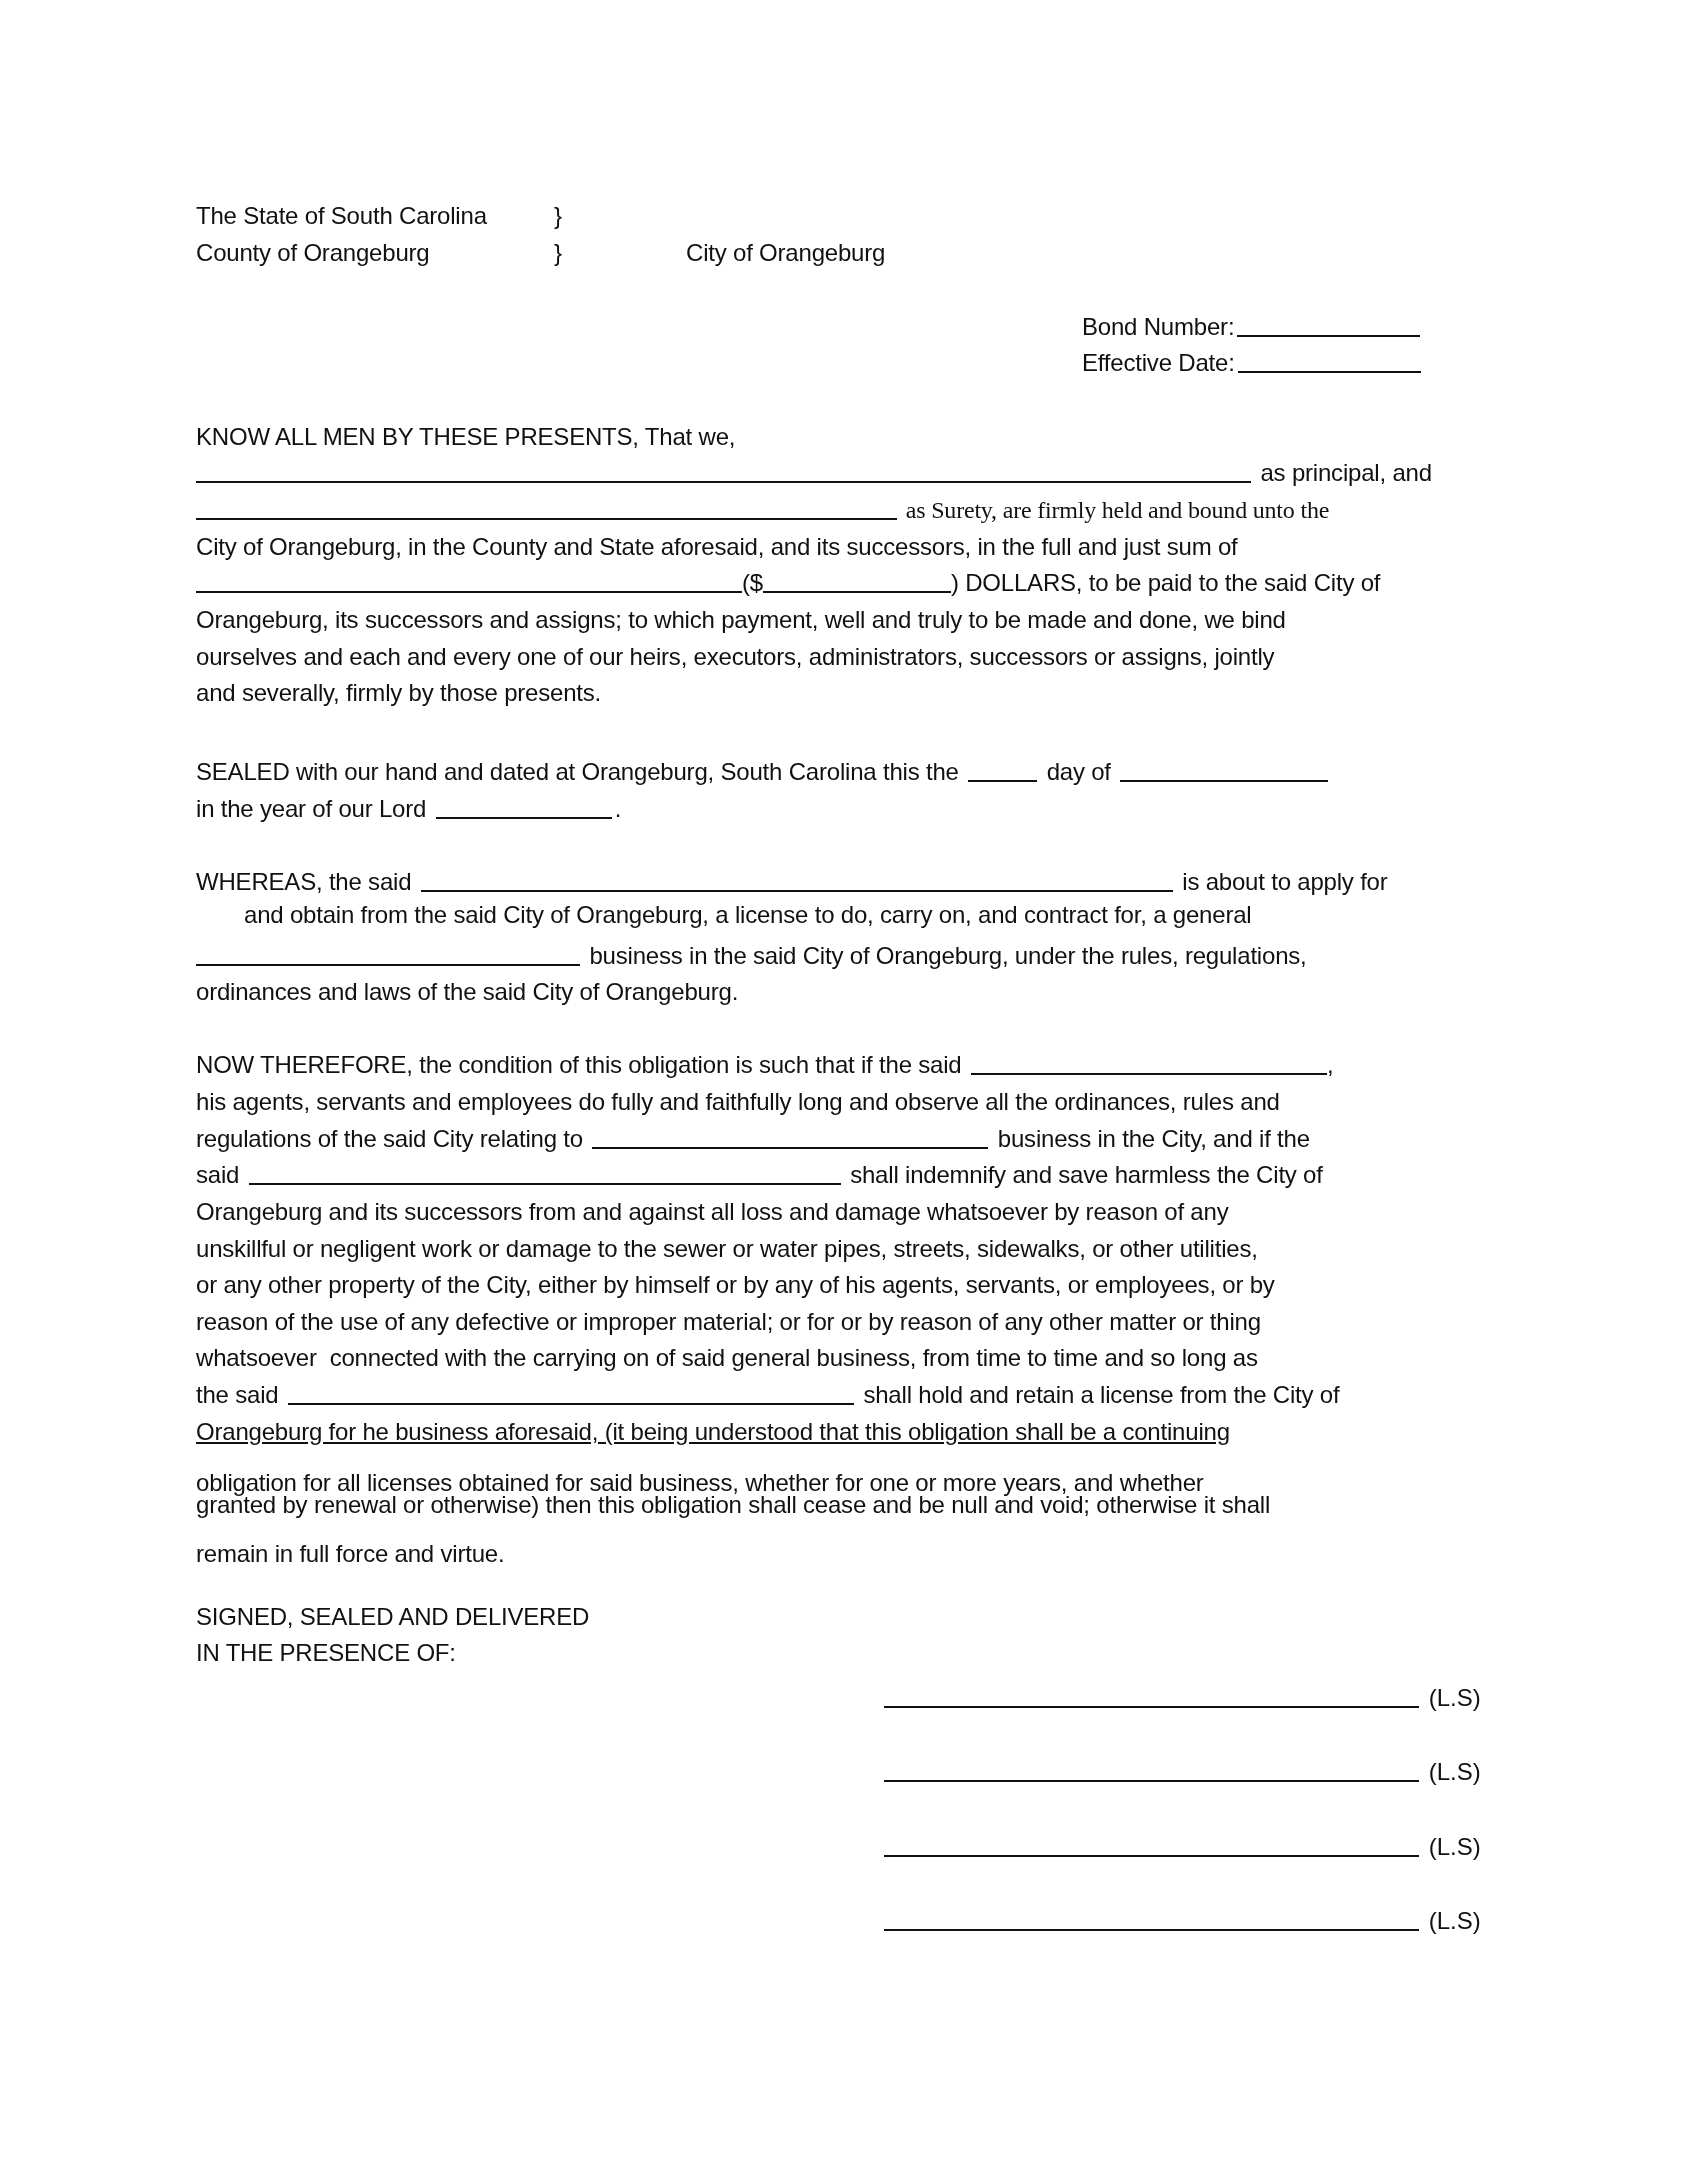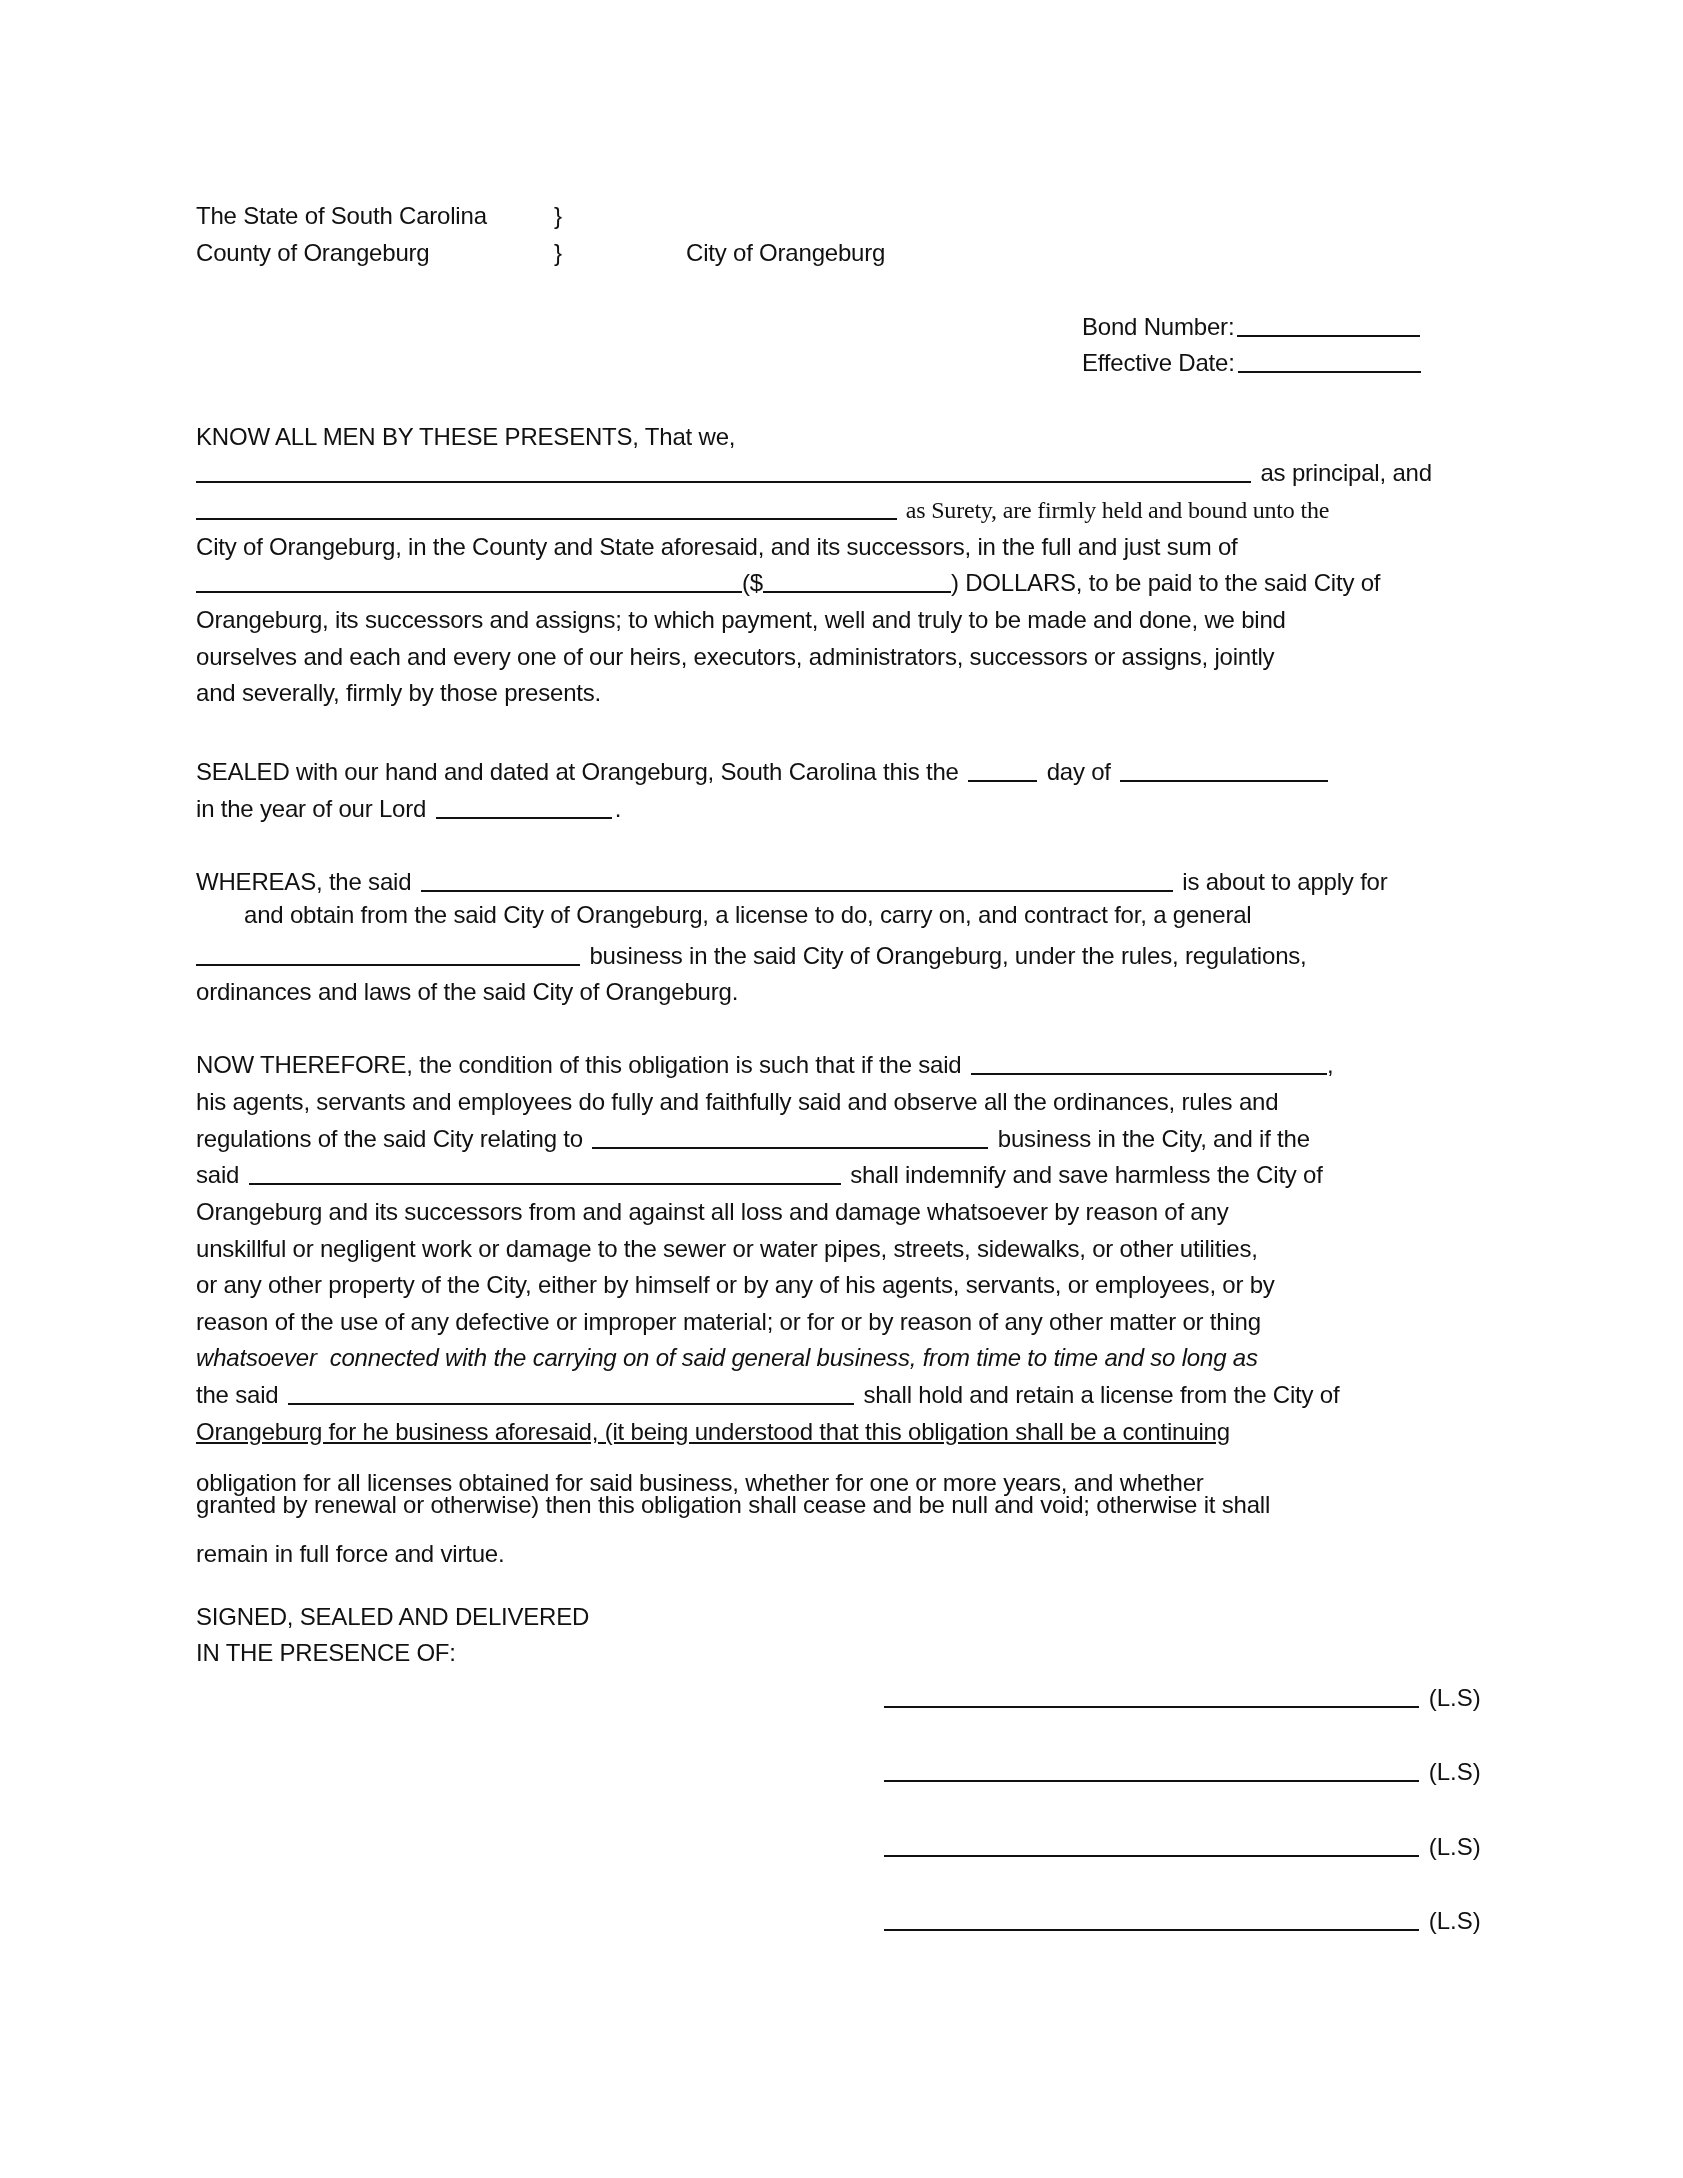--- a/index.html
+++ b/index.html
@@ -114,21 +114,21 @@
       <span>ordinances and laws of the said City of Orangeburg.</span>
     </div>
   </div>
 
   <div>
     <div class="line" style="top:1050px;">
       <span>NOW THEREFORE, the condition of this obligation is such that if the said</span>
       <span class="blank w-now-name"></span><span>,</span>
     </div>
     <div class="line" style="top:1087px;">
-      <span>his agents, servants and employees do fully and faithfully said and observe all the ordinances, rules and</span>
+      <span>his agents, servants and employees do fully and faithfully long and observe all the ordinances, rules and</span>
     </div>
     <div class="line" style="top:1124px;">
       <span>regulations of the said City relating to</span>
       <span class="blank w-relating"></span>
       <span>business in the City, and if the</span>
     </div>
     <div class="line" style="top:1160px;">
       <span>said</span>
       <span class="blank w-said"></span>
       <span>shall indemnify and save harmless the City of</span>
@@ -138,21 +138,21 @@
     </div>
     <div class="line" style="top:1234px;">
       <span>unskillful or negligent work or damage to the sewer or water pipes, streets, sidewalks, or other utilities,</span>
     </div>
     <div class="line" style="top:1270px;">
       <span>or any other property of the City, either by himself or by any of his agents, servants, or employees, or by</span>
     </div>
     <div class="line" style="top:1307px;">
       <span>reason of the use of any defective or improper material; or for or by reason of any other matter or thing</span>
     </div>
-    <div class="line" style="top:1343px;font-style:italic;">
+    <div class="line" style="top:1343px;">
       <span style="white-space:pre;">whatsoever  connected with the carrying on of said general business, from time to time and so long as</span>
     </div>
     <div class="line" style="top:1380px;">
       <span>the said</span>
       <span class="blank w-thesaid"></span>
       <span>shall hold and retain a license from the City of</span>
     </div>
     <div class="line" style="top:1417px;text-decoration:underline;">
       <span>Orangeburg for he business aforesaid, (it being understood that this obligation shall be a continuing</span>
     </div>

